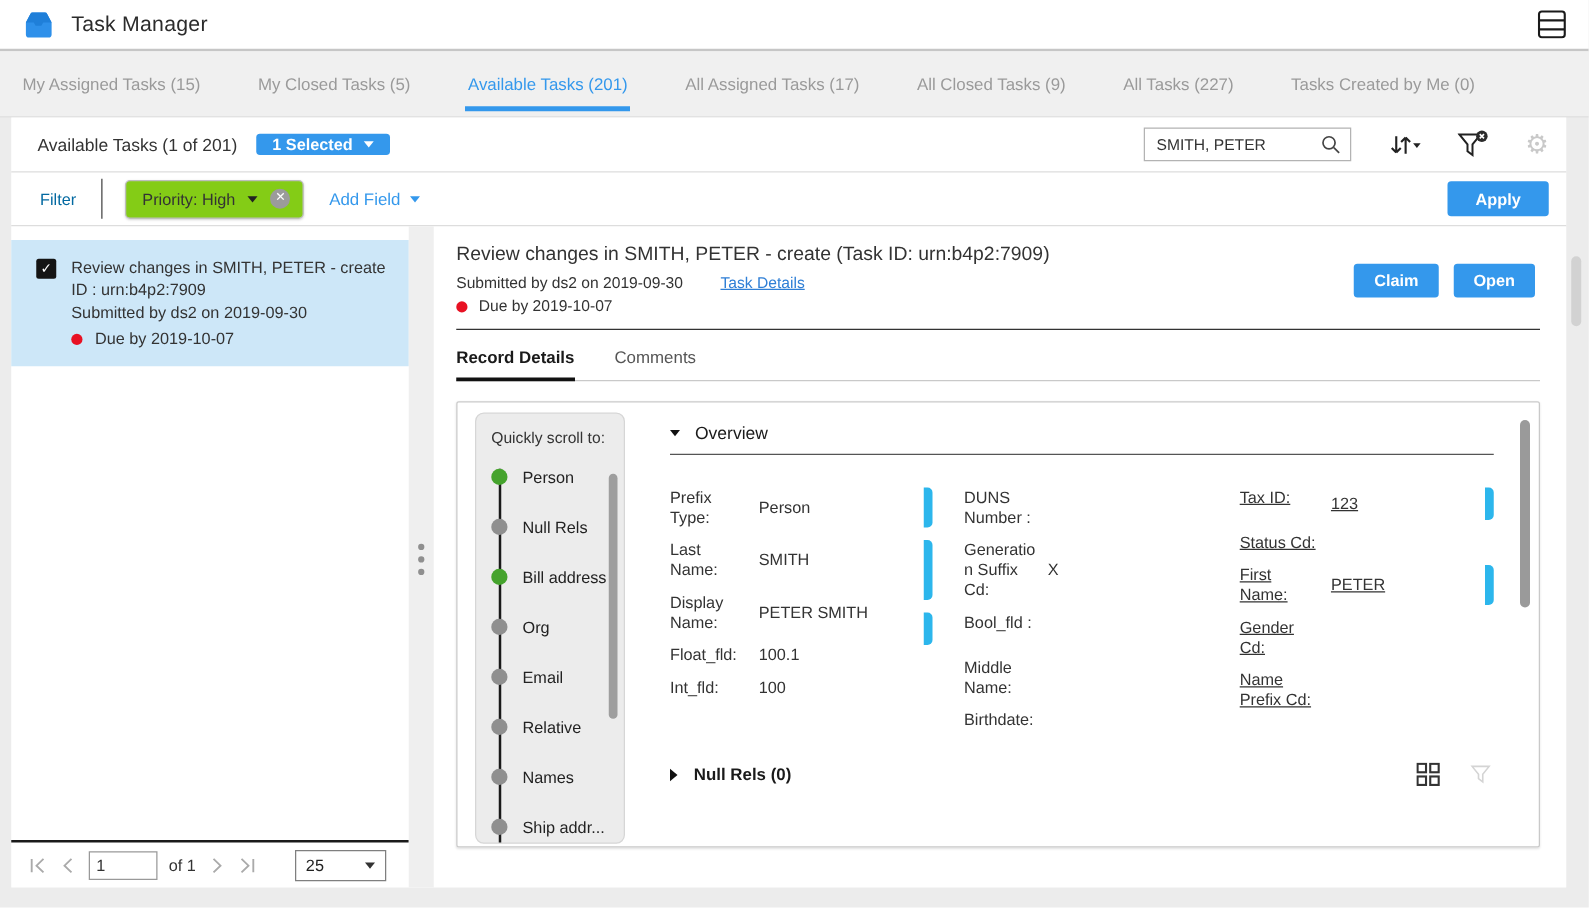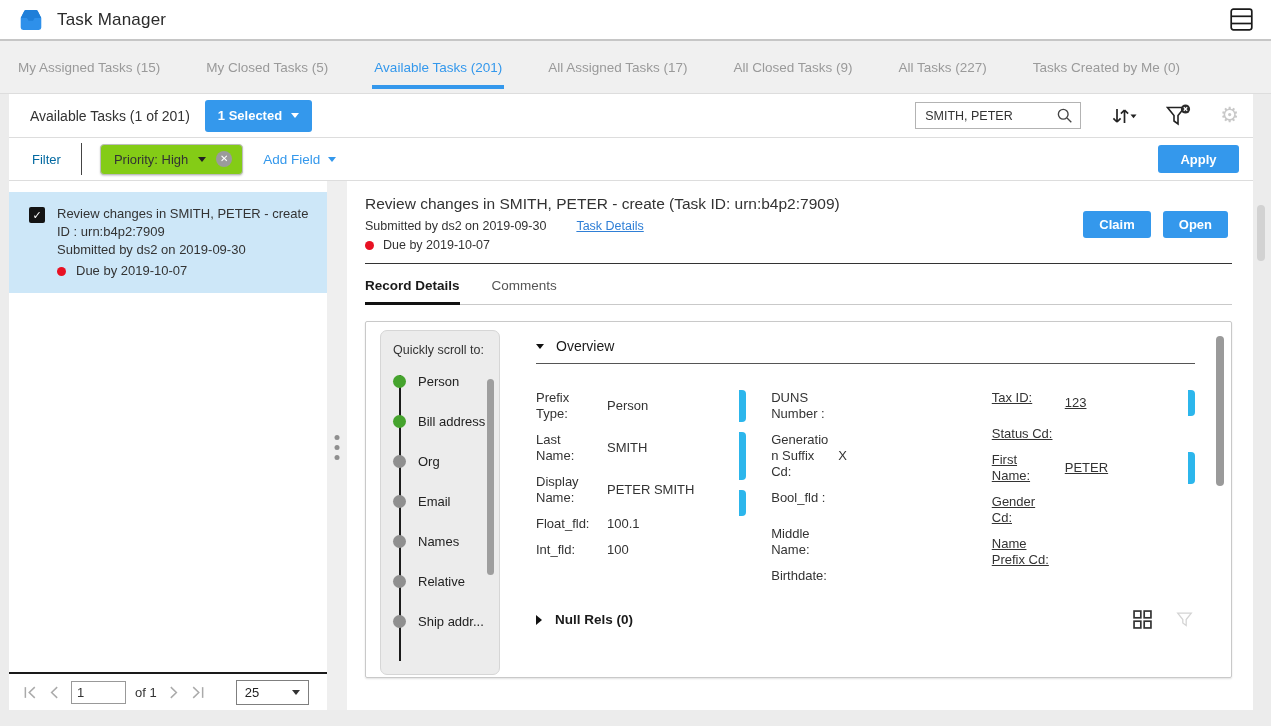--- a/index.html
+++ b/index.html
@@ -18,21 +18,21 @@
   .tab.active { color:#3498ec; }
   .tab.active::after { content:""; position:absolute; left:0; right:0; bottom:4px; height:4px; background:#3498ec; }
 
   
   .content { margin:0 18px 0 9px; background:#fff; height:616px; position:relative; }
 
   
   .toolbar { height:44px; display:flex; align-items:center; padding:0 14px 0 21px; border-bottom:1px solid #ddd; }
   .count-label { font-size:14px; color:#333; }
   .btn-blue { background:#3498ec; color:#fff; border:none; border-radius:3px; font-size:13px; font-family:inherit; cursor:pointer; display:inline-flex; align-items:center; justify-content:center; }
-  .selected-btn { height:32px; padding:0 13px; margin-left:15px; gap:9px; font-weight:bold; }
+  .selected-btn { height:17px; padding:0 13px; margin-left:15px; gap:9px; font-weight:bold; }
   .caret { width:0; height:0; border-left:4.5px solid transparent; border-right:4.5px solid transparent; border-top:5.5px solid currentColor; display:inline-block; }
   .toolbar-right { margin-left:auto; display:flex; align-items:center; gap:29px; }
   .searchbox { width:166px; height:27px; border:1px solid #b3b3b3; display:flex; align-items:center; padding:0 7px 0 9px; }
   .searchbox input { border:none; outline:none; flex:1; font-size:12.5px; font-family:inherit; color:#333; min-width:0; }
   .icon-btn { background:none; border:none; cursor:pointer; display:flex; align-items:center; }
 
   
   .filterbar { height:43px; display:flex; align-items:center; padding:0 14px 0 23px; border-bottom:1px solid #ddd; }
   .filter-label { font-size:13px; color:#0369a1; }
   .vdiv { width:1px; height:32px; background:#444; margin:0 18px 0 20px; }
@@ -279,38 +279,42 @@
 
         <div class="quick">
           <div class="quick-title">Quickly scroll to:</div>
           <div class="qlist">
             <span class="qline"></span>
             <div class="qitem">
               <span class="qdot" data-state="green"></span>
               <span class="qlabel">Person</span>
             </div>
             <div class="qitem">
+              <span class="qdot" data-state="grey"></span>
+              <span class="qlabel">Null Rels</span>
+            </div>
+            <div class="qitem">
               <span class="qdot" data-state="green"></span>
               <span class="qlabel">Bill address</span>
             </div>
             <div class="qitem">
               <span class="qdot" data-state="grey"></span>
               <span class="qlabel">Org</span>
             </div>
             <div class="qitem">
               <span class="qdot" data-state="grey"></span>
               <span class="qlabel">Email</span>
             </div>
             <div class="qitem">
               <span class="qdot" data-state="grey"></span>
+              <span class="qlabel">Relative</span>
+            </div>
+            <div class="qitem">
+              <span class="qdot" data-state="grey"></span>
               <span class="qlabel">Names</span>
-            </div>
-            <div class="qitem">
-              <span class="qdot" data-state="grey"></span>
-              <span class="qlabel">Relative</span>
             </div>
             <div class="qitem">
               <span class="qdot" data-state="grey"></span>
               <span class="qlabel">Ship addr...</span>
             </div>
           </div>
           <span class="quick-scrollbar"></span>
         </div>
 
         <div class="ov">

